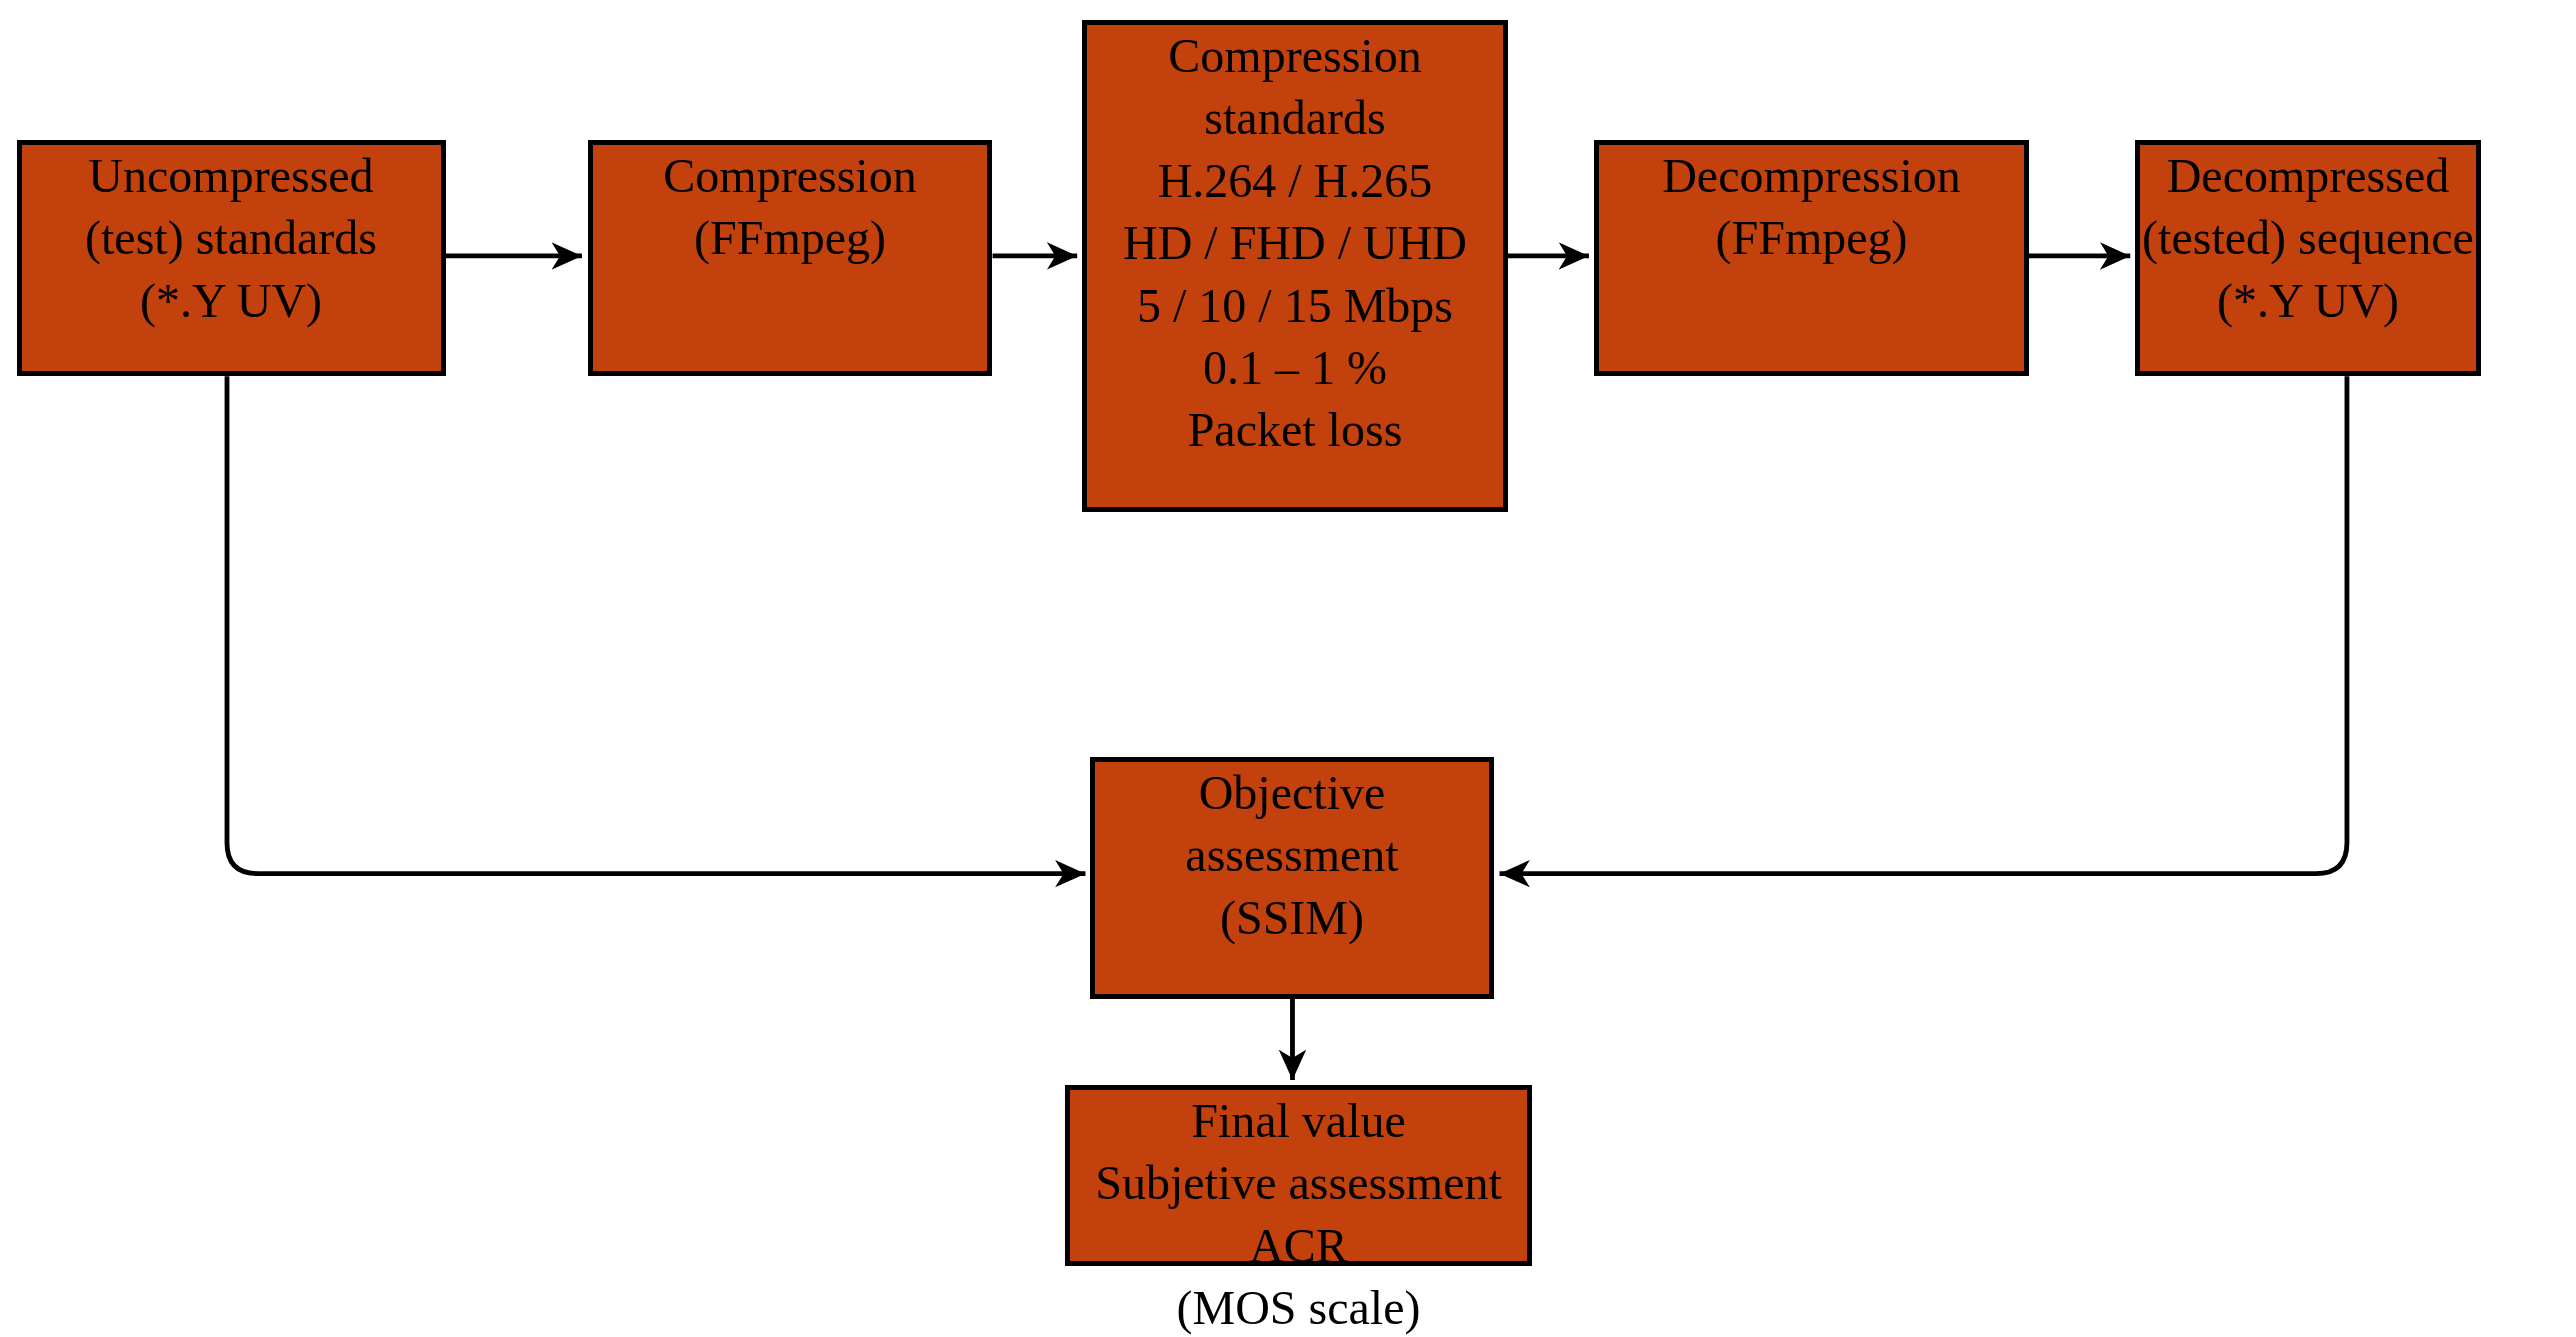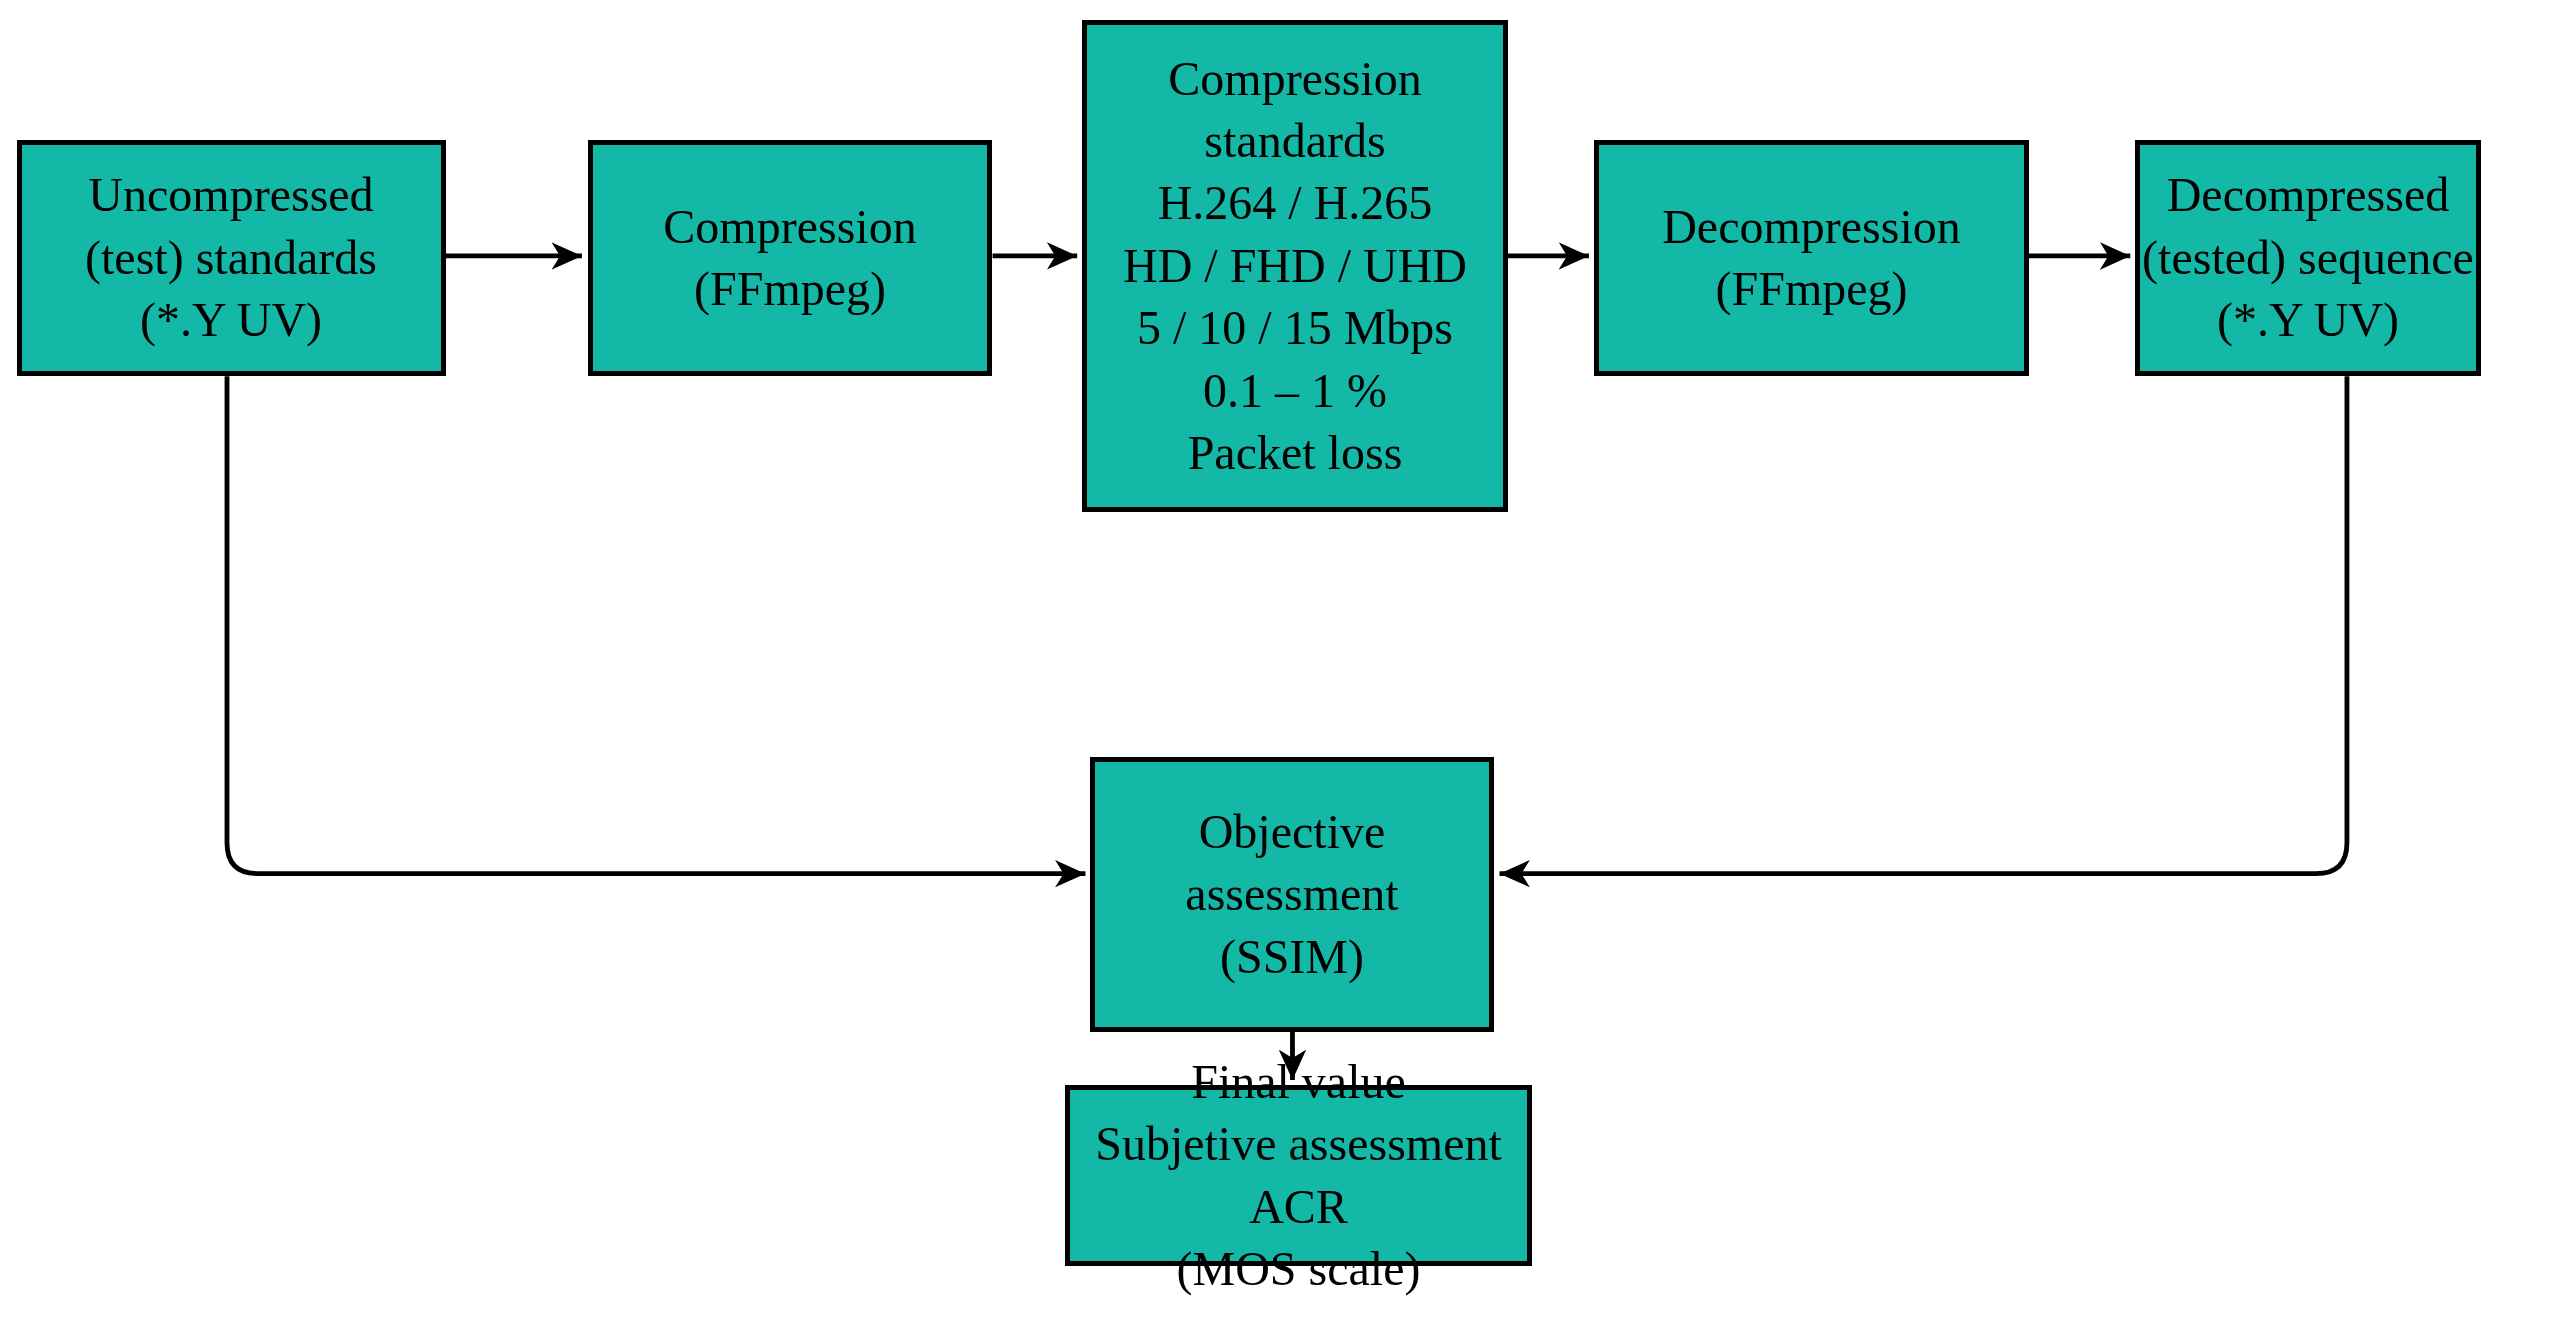--- a/index.html
+++ b/index.html
@@ -14,39 +14,38 @@
   .connectors {
     position: absolute;
     left: 0; top: 0;
     width: 2576px; height: 1338px;
     pointer-events: none;
   }
   .node {
     position: absolute;
     box-sizing: border-box;
     border: 5.5px solid #000000;
-    background: #14b8a6;
+    background: #c2410c;
     display: flex;
-    align-items: center;
     justify-content: center;
     text-align: center;
   }
   .node .label {
     white-space: pre-line;
     font-size: 48px;
     line-height: 1.3;
     color: #000000;
   }
   
   .n-uncompressed   { left: 16.5px;   top: 140px;  width: 429px; height: 236px; }
   .n-compression    { left: 588px;  top: 140px;  width: 404px; height: 236px; }
   .n-standards      { left: 1082px; top: 20px;   width: 426px; height: 492px; }
   .n-decompression  { left: 1594px; top: 140px;  width: 435px; height: 236px; }
   .n-decompressed   { left: 2135px; top: 140px;  width: 346px; height: 236px; }
-  .n-objective      { left: 1090px; top: 757px; width: 404px; height: 275px; }
+  .n-objective      { left: 1090px; top: 757px; width: 404px; height: 242px; }
   .n-final          { left: 1065px; top: 1085px; width: 467px; height: 181px; }
 </style>
 </head>
 <body>
 
 <div class="canvas">
 
   <svg class="connectors" viewBox="0 0 3745 1945" xmlns="http://www.w3.org/2000/svg">
     <defs>
       <marker id="arrowhead" viewBox="0 0 12 12" refX="11.5" refY="6" markerWidth="46" markerHeight="46" markerUnits="userSpaceOnUse" orient="auto-start-reverse">

